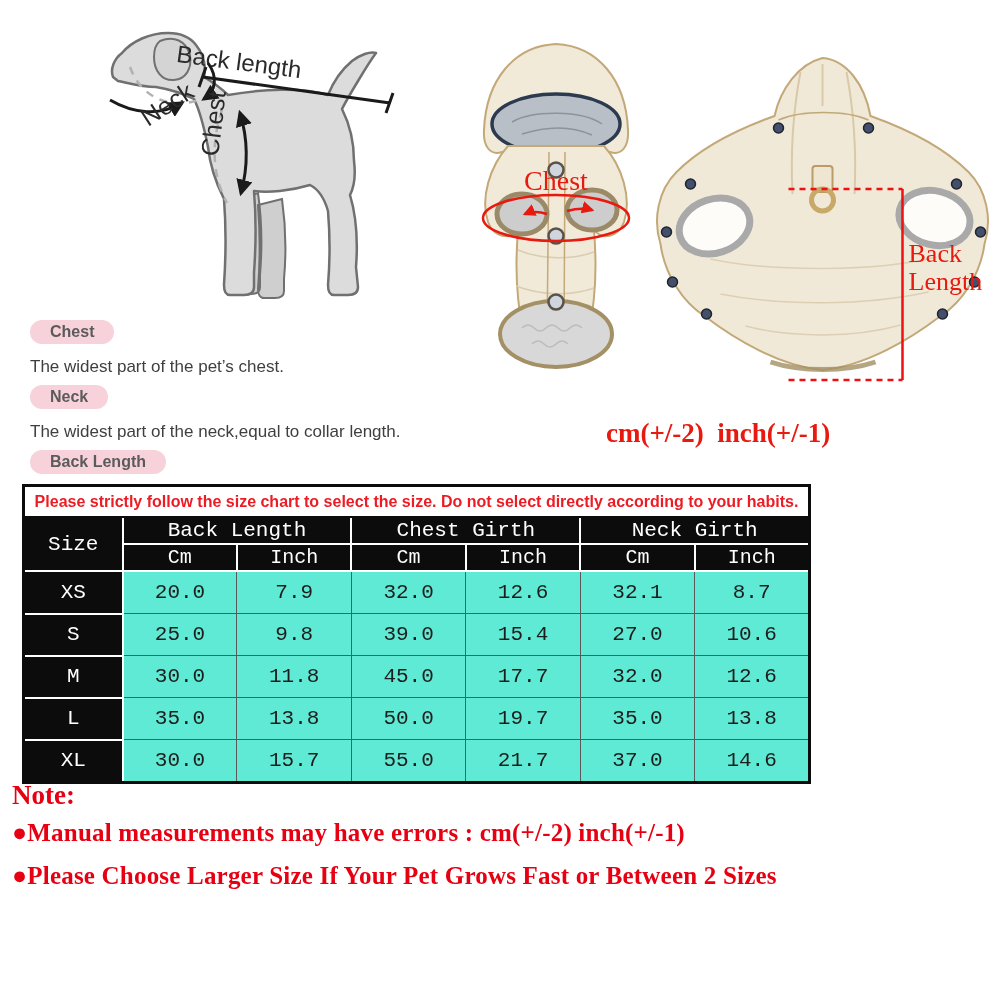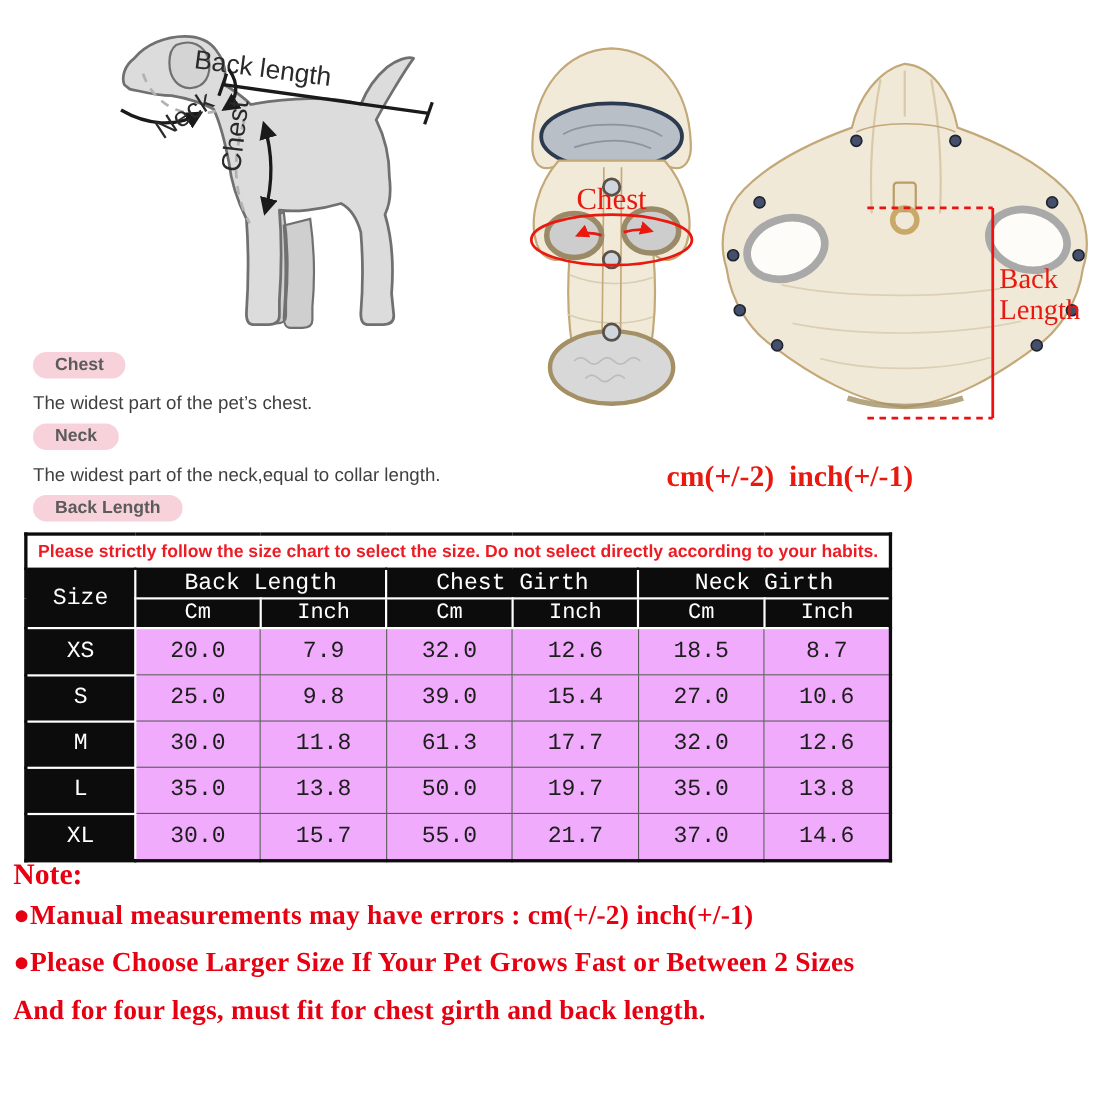--- a/index.html
+++ b/index.html
@@ -23,21 +23,21 @@
   
   #size-table{position:absolute;left:22px;top:484px;width:789px;border-collapse:collapse;
               border:3px solid #0c0c0c;table-layout:fixed;}
   #size-table td,#size-table th{border:1px solid #5a5a5a;text-align:center;padding:0;
               font-family:"Liberation Mono",monospace;font-weight:normal;}
   #size-table .warn{background:#fff;color:#ed1c24;font-family:"Liberation Sans",sans-serif;
               font-weight:bold;font-size:16px;height:29px;border:2px solid #0c0c0c;}
   #size-table .dark{background:#0c0c0c;color:#fff;border:2px solid #fff;}
   #size-table .hrow th{height:25px;font-size:21px;}
   #size-table .srow th{height:25px;font-size:20px;}
-  #size-table tbody td{height:41px;font-size:21px;color:#1d1d1d;background:#f0abfc;}
+  #size-table tbody td{height:41px;font-size:21px;color:#1d1d1d;background:#5eead4;}
   #size-table tbody th{font-size:21px;}
   
   #notes{position:absolute;left:12px;top:780px;width:975px;color:#e60012;
          font-family:"Liberation Serif",serif;font-weight:bold;}
   #notes .heading{font-size:27px;margin:0 0 8px 0;}
   #notes .note-line{font-size:25px;margin:0 0 15px 0;letter-spacing:0.2px;}
 </style>
 </head>
 <body>
 
@@ -196,37 +196,37 @@
         <th class="dark">Inch</th>
       </tr>
     </thead>
     <tbody>
       <tr>
         <th class="dark">XS</th>
         <td>20.0</td>
         <td>7.9</td>
         <td>32.0</td>
         <td>12.6</td>
-        <td>18.5</td>
+        <td>32.1</td>
         <td>8.7</td>
       </tr>
       <tr>
         <th class="dark">S</th>
         <td>25.0</td>
         <td>9.8</td>
         <td>39.0</td>
         <td>15.4</td>
         <td>27.0</td>
         <td>10.6</td>
       </tr>
       <tr>
         <th class="dark">M</th>
         <td>30.0</td>
         <td>11.8</td>
-        <td>61.3</td>
+        <td>45.0</td>
         <td>17.7</td>
         <td>32.0</td>
         <td>12.6</td>
       </tr>
       <tr>
         <th class="dark">L</th>
         <td>35.0</td>
         <td>13.8</td>
         <td>50.0</td>
         <td>19.7</td>
@@ -242,16 +242,15 @@
         <td>37.0</td>
         <td>14.6</td>
       </tr>
     </tbody>
   </table>
 
   <div id="notes">
     <p class="heading">Note:</p>
     <p class="note-line">●Manual measurements may have errors : cm(+/-2)  inch(+/-1)</p>
     <p class="note-line">●Please Choose Larger Size If Your Pet Grows Fast or Between 2 Sizes</p>
-    <p class="note-line">And for four legs, must fit for chest girth and back length.</p>
   </div>
 
 </div>
 
 </body></html>

